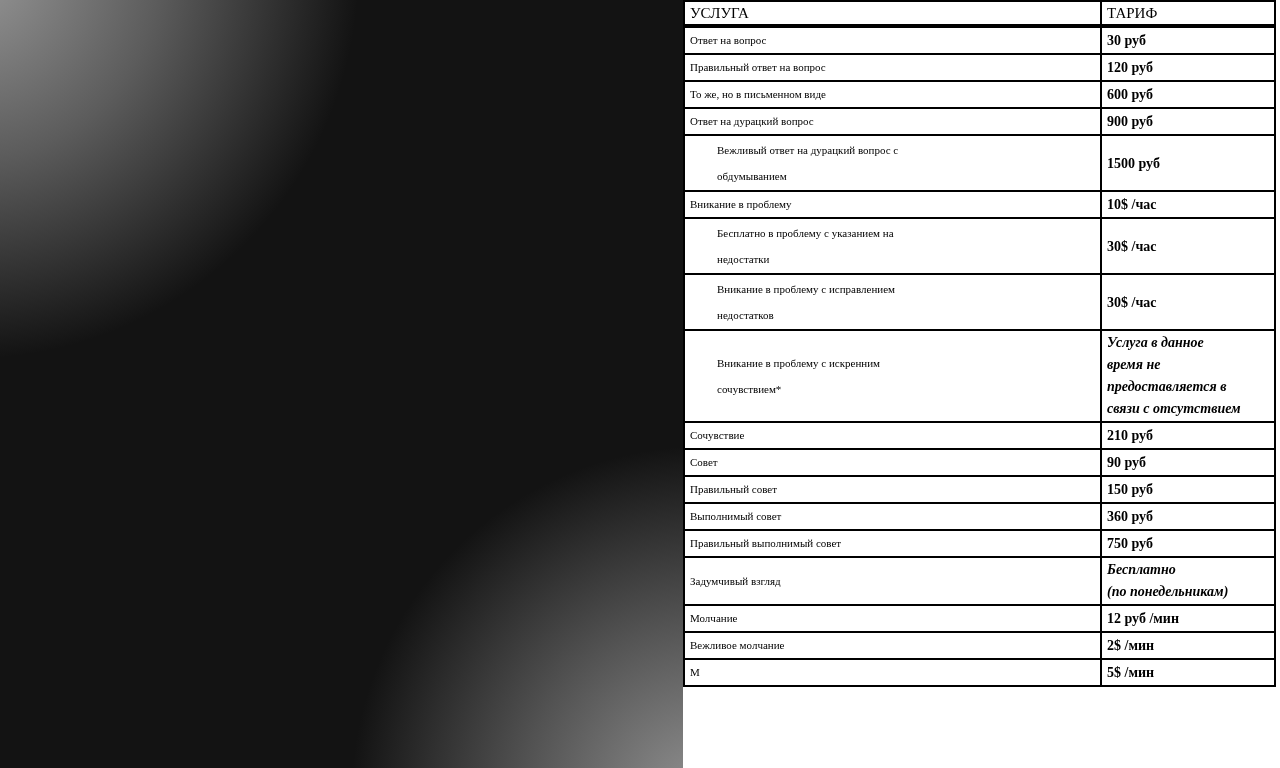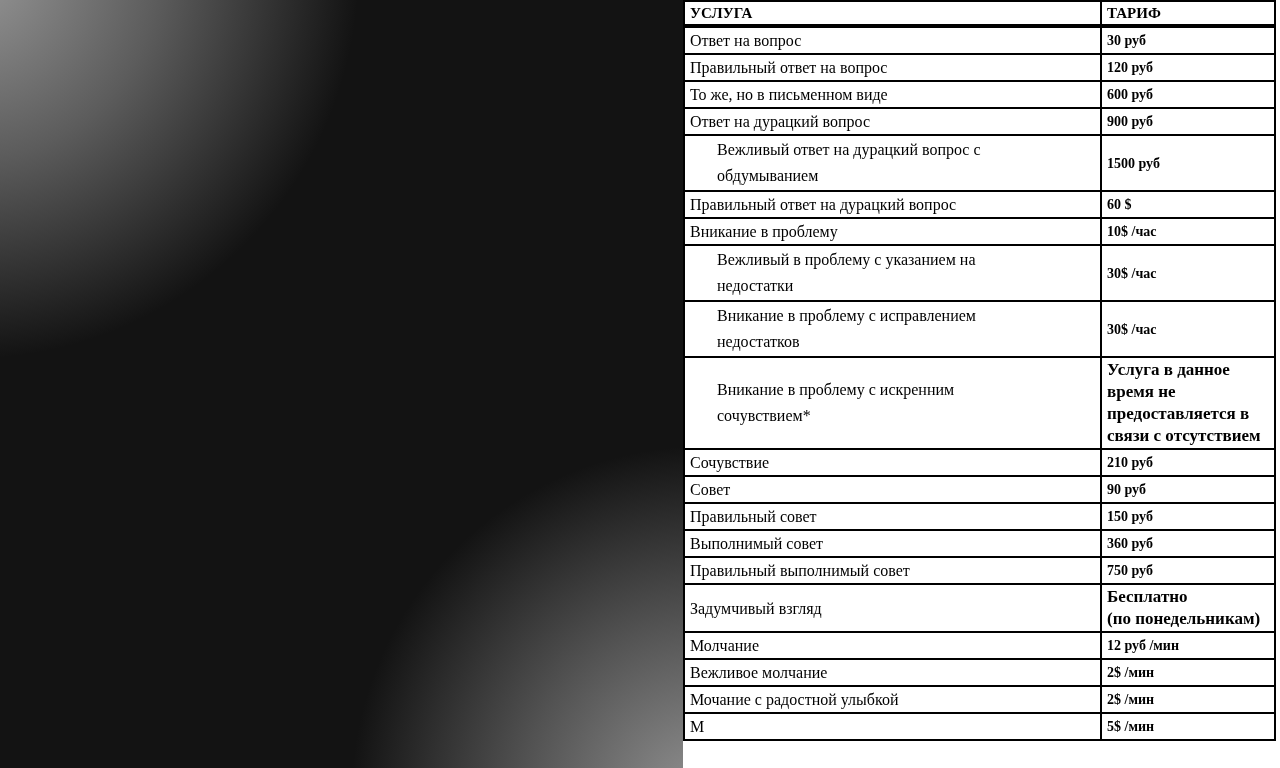--- a/index.html
+++ b/index.html
@@ -49,44 +49,45 @@
   th, td {
     border: 2px solid #000000;
     padding: 1px 5px;
     text-align: left;
     vertical-align: middle;
     white-space: pre-line;
     overflow: hidden;
   }
 
   th {
-    font-weight: bold;
+    font-weight: normal;
     font-size: 15px;
     line-height: 20px;
     border-bottom: 4px solid #000000;
     margin-top: 40px;
   }
 
   td.service {
-    font-size: 16px;
+    font-size: 11px;
     line-height: 23px;
   }
   td.service.multiline {
     line-height: 26px;
     padding-left: 32px;
   }
 
   td.tariff {
     font-weight: bold;
     font-size: 14px;
     line-height: 21px;
   }
   td.tariff.multiline {
-    font-size: 17px;
+    font-size: 14px;
     line-height: 22px;
+    font-style: italic;
   }
 </style>
 </head>
 <body>
 
 <div class="backdrop"></div>
 
 <div class="doc">
   <table class="price-table">
     <colgroup>
@@ -115,29 +116,25 @@
         <tr>
           <td class="service">Ответ на дурацкий вопрос</td>
           <td class="tariff">900 руб</td>
         </tr>
         <tr>
           <td class="service multiline">Вежливый ответ на дурацкий вопрос с
 обдумыванием</td>
           <td class="tariff">1500 руб</td>
         </tr>
         <tr>
-          <td class="service">Правильный ответ на дурацкий вопрос</td>
-          <td class="tariff">60 $</td>
-        </tr>
-        <tr>
           <td class="service">Вникание в проблему</td>
           <td class="tariff">10$ /час</td>
         </tr>
         <tr>
-          <td class="service multiline">Вежливый в проблему с указанием на
+          <td class="service multiline">Бесплатно в проблему с указанием на
 недостатки</td>
           <td class="tariff">30$ /час</td>
         </tr>
         <tr>
           <td class="service multiline">Вникание в проблему с исправлением
 недостатков</td>
           <td class="tariff">30$ /час</td>
         </tr>
         <tr>
           <td class="service multiline">Вникание в проблему с искренним
@@ -174,22 +171,18 @@
         </tr>
         <tr>
           <td class="service">Молчание</td>
           <td class="tariff">12 руб /мин</td>
         </tr>
         <tr>
           <td class="service">Вежливое молчание</td>
           <td class="tariff">2$ /мин</td>
         </tr>
         <tr>
-          <td class="service">Мочание с радостной улыбкой</td>
-          <td class="tariff">2$ /мин</td>
-        </tr>
-        <tr>
           <td class="service">М</td>
           <td class="tariff">5$ /мин</td>
         </tr>
       </tbody>
   </table>
 </div>
 
 </body></html>

